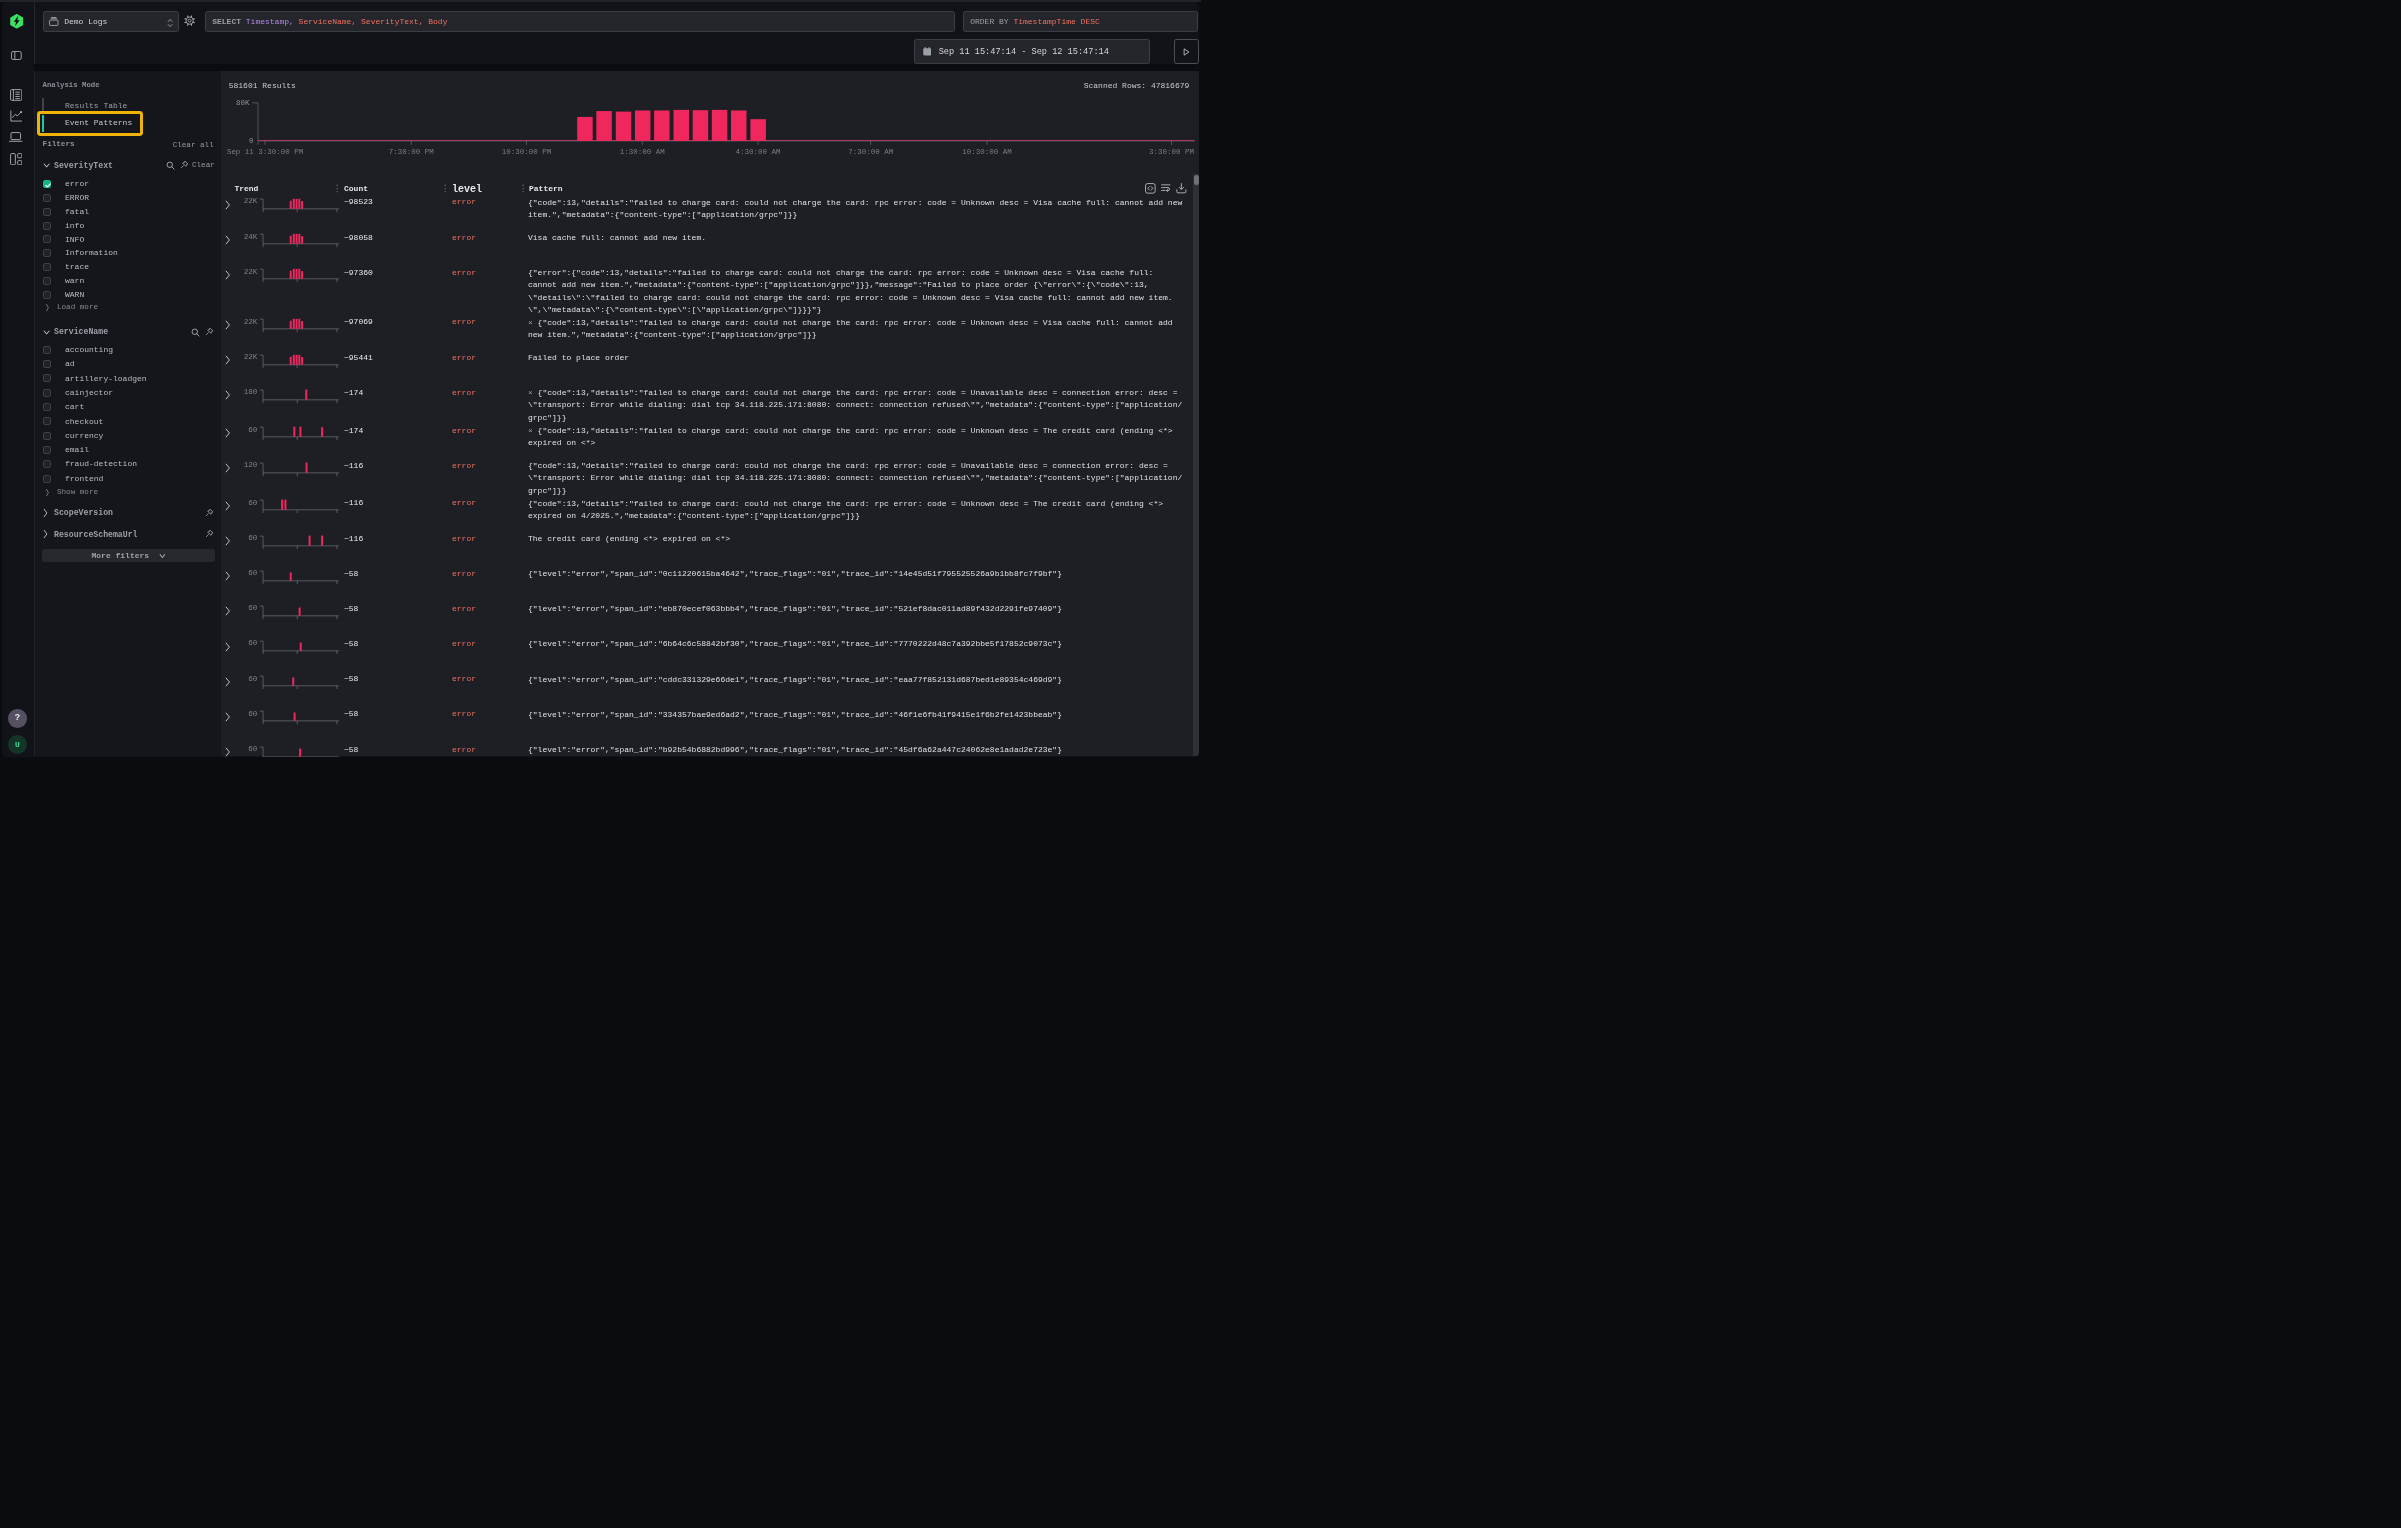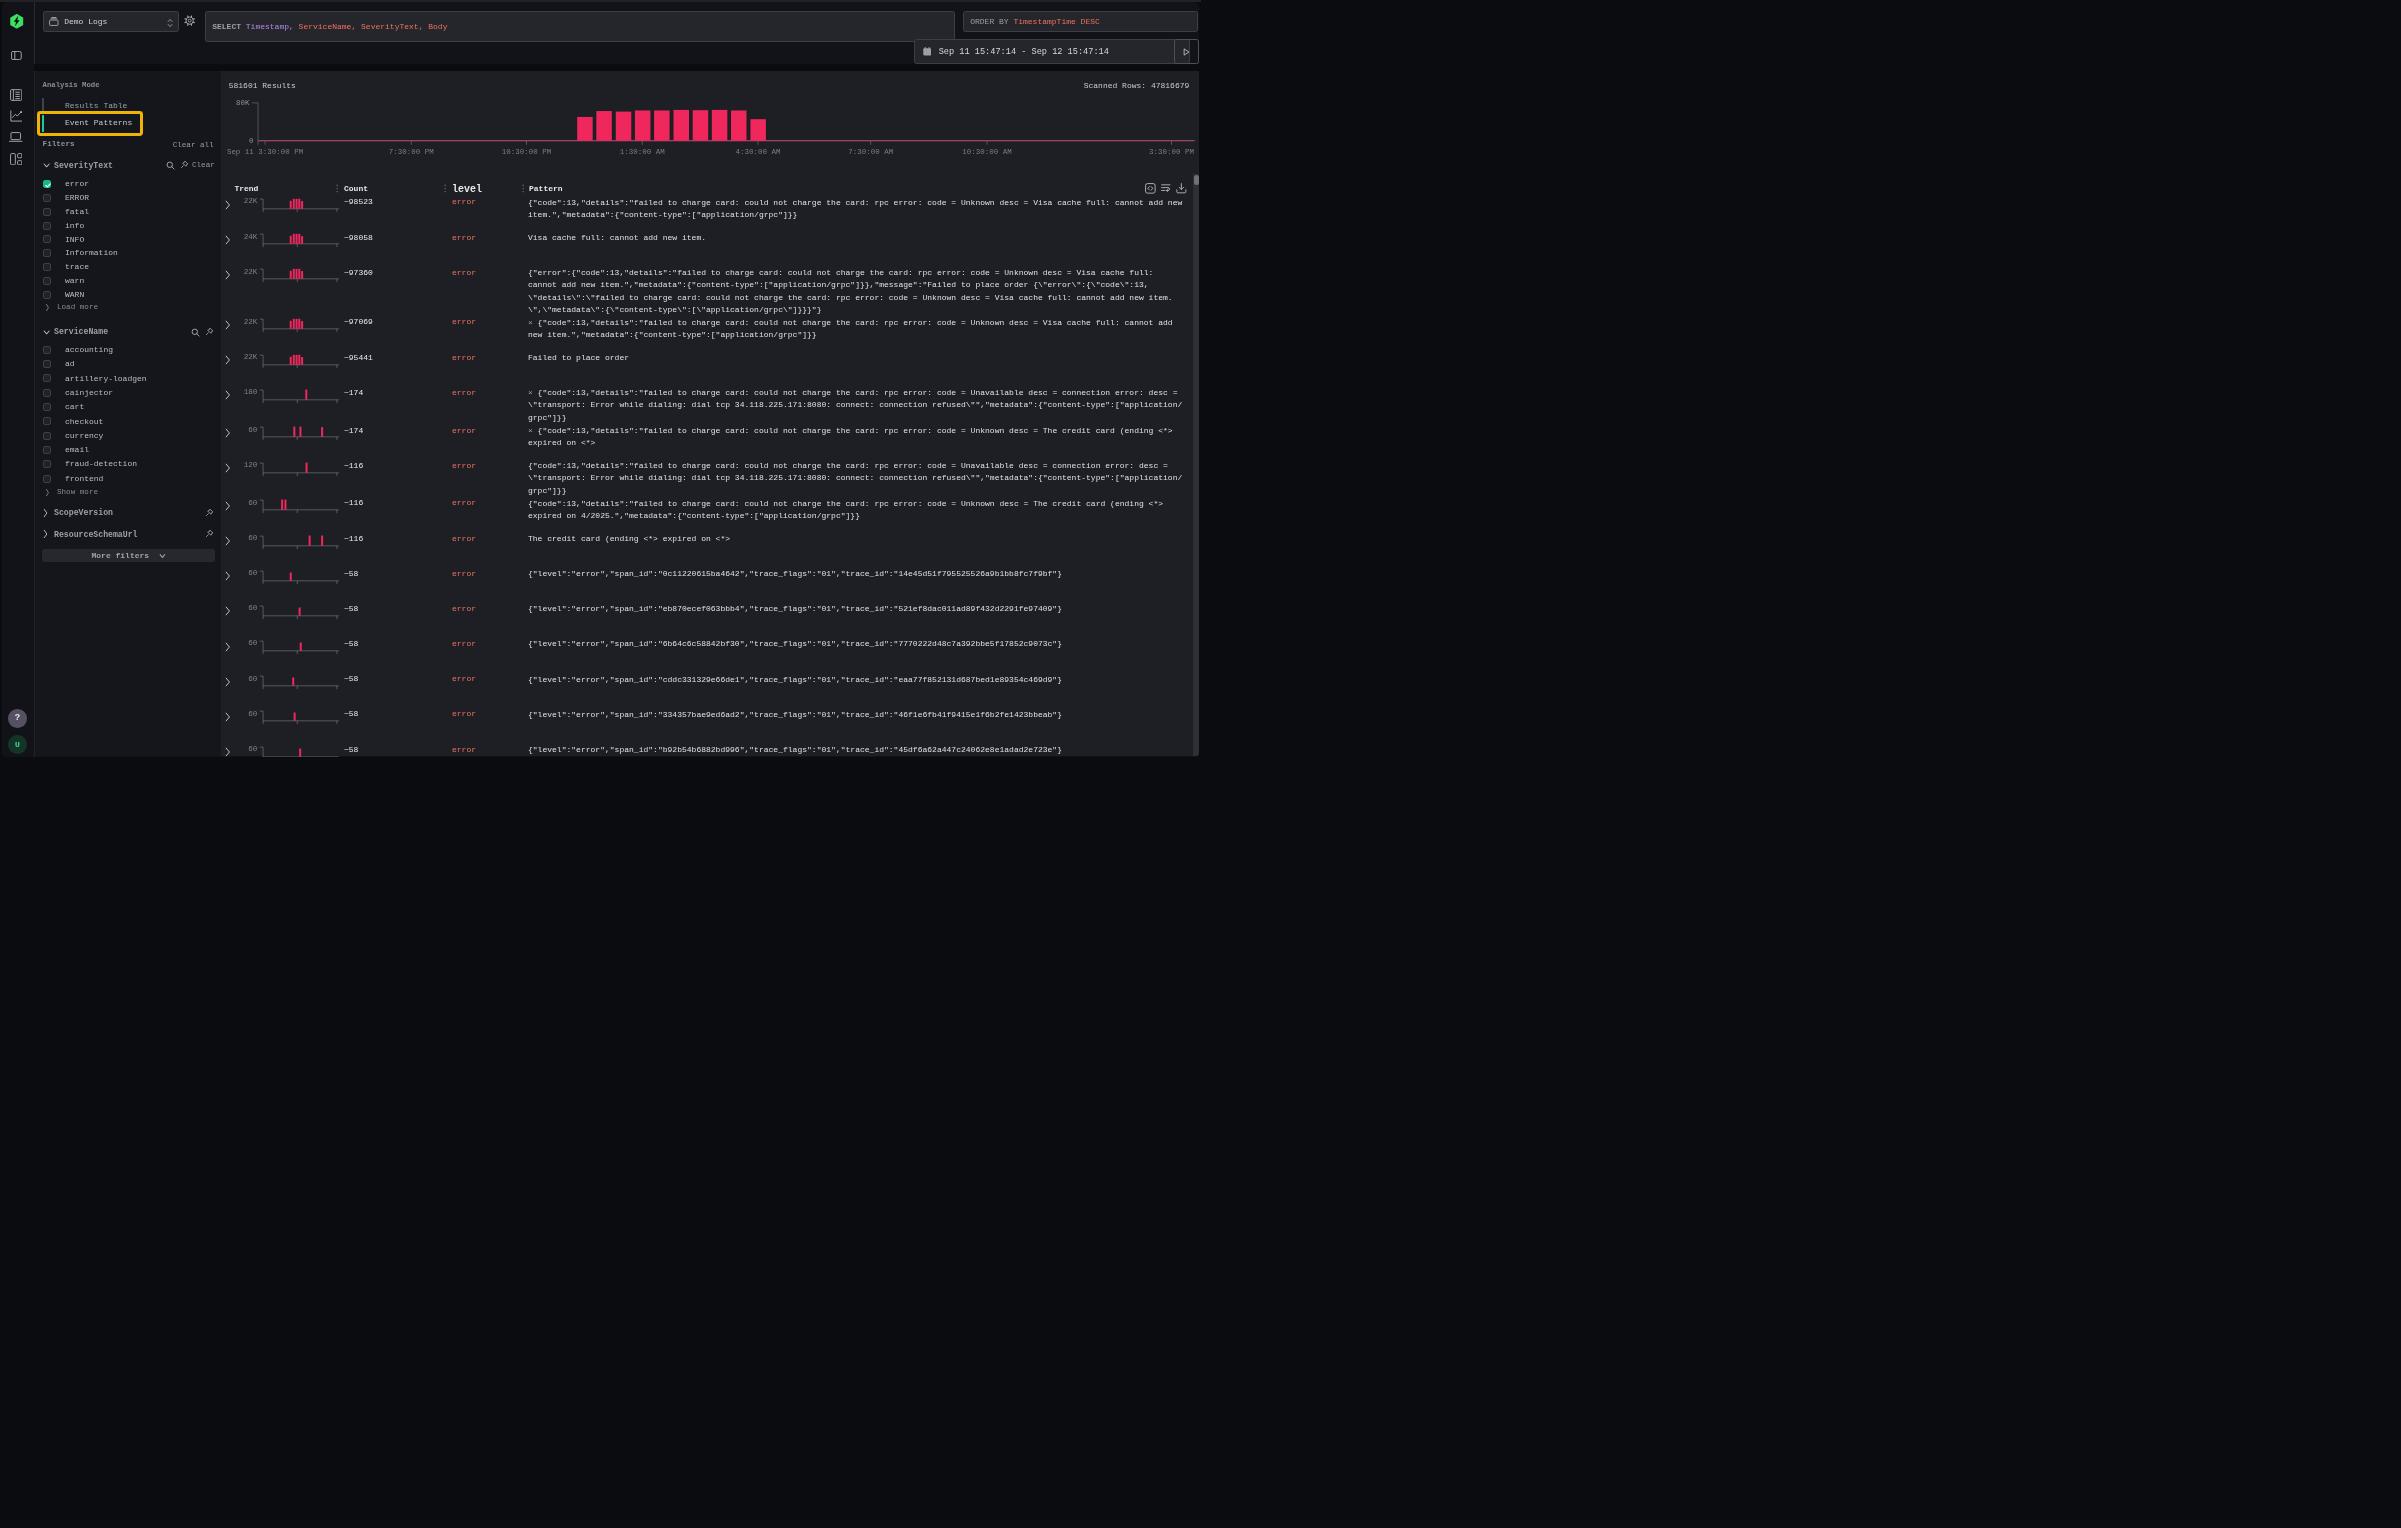--- a/index.html
+++ b/index.html
@@ -43,30 +43,30 @@
           <circle cx="10" cy="10" r="2.6" fill="none" stroke="#b6bac0" stroke-width="1.4"></circle>
           <line x1="16.47" y1="12.68" x2="18.22" y2="13.41" stroke="#b6bac0" stroke-width="1.9" stroke-linecap="round"></line>
           <line x1="12.68" y1="16.47" x2="13.41" y2="18.22" stroke="#b6bac0" stroke-width="1.9" stroke-linecap="round"></line>
           <line x1="7.32" y1="16.47" x2="6.59" y2="18.22" stroke="#b6bac0" stroke-width="1.9" stroke-linecap="round"></line>
           <line x1="3.53" y1="12.68" x2="1.78" y2="13.41" stroke="#b6bac0" stroke-width="1.9" stroke-linecap="round"></line>
           <line x1="3.53" y1="7.32" x2="1.78" y2="6.59" stroke="#b6bac0" stroke-width="1.9" stroke-linecap="round"></line>
           <line x1="7.32" y1="3.53" x2="6.59" y2="1.78" stroke="#b6bac0" stroke-width="1.9" stroke-linecap="round"></line>
           <line x1="12.68" y1="3.53" x2="13.41" y2="1.78" stroke="#b6bac0" stroke-width="1.9" stroke-linecap="round"></line>
           <line x1="16.47" y1="7.32" x2="18.22" y2="6.59" stroke="#b6bac0" stroke-width="1.9" stroke-linecap="round"></line>
         </svg></div>
-      <div class="box" style="left:205px;top:11px;width:750px;height:31px;padding-left:6.2px;font-size:8px">
+      <div class="box" style="left:205px;top:11px;width:750px;height:21px;padding-left:6.2px;font-size:8px">
         <span style="color:#9aa0a7;font-weight:bold">SELECT&nbsp;</span>
         <span style="color:#b488e8">Timestamp,</span>
         <span style="color:#ef7060">&nbsp;ServiceName,&nbsp;SeverityText,&nbsp;Body</span>
       </div>
       <div class="box" style="left:963px;top:11px;width:235px;height:21px;padding-left:6.2px;font-size:8px">
         <span style="color:#9aa0a7;font-weight:normal">ORDER&nbsp;BY&nbsp;</span>
         <span style="color:#ef7060">TimestampTime&nbsp;DESC</span>
       </div>
-      <div class="box" style="left:914px;top:39px;width:276px;height:25px;padding-left:8px;font-size:8.6px">
+      <div class="box" style="left:914px;top:39px;width:236px;height:25px;padding-left:8px;font-size:8.6px">
         <svg width="8.4" height="9" viewBox="0 0 15 16" style="">
           <rect x="0.5" y="2" width="14" height="13" rx="2" fill="#9aa0a7"></rect>
           <rect x="3" y="0" width="2" height="4" rx="1" fill="#9aa0a7"></rect>
           <rect x="10" y="0" width="2" height="4" rx="1" fill="#9aa0a7"></rect>
         </svg>
         <span style="color:#d3d6da;margin-left:7.3px">Sep 11 15:47:14 - Sep 12 15:47:14</span>
       </div>
       <div class="box" style="left:1174px;top:39px;width:25px;height:25px;background:transparent;border-color:#4b4f57;justify-content:center">
         <svg width="6.8" height="8" viewBox="0 0 12 14" style="">
           <path d="M2 1.5 L10.5 7 L2 12.5 Z" fill="none" stroke="#c6c9ce" stroke-width="1.5" stroke-linejoin="round"></path>

